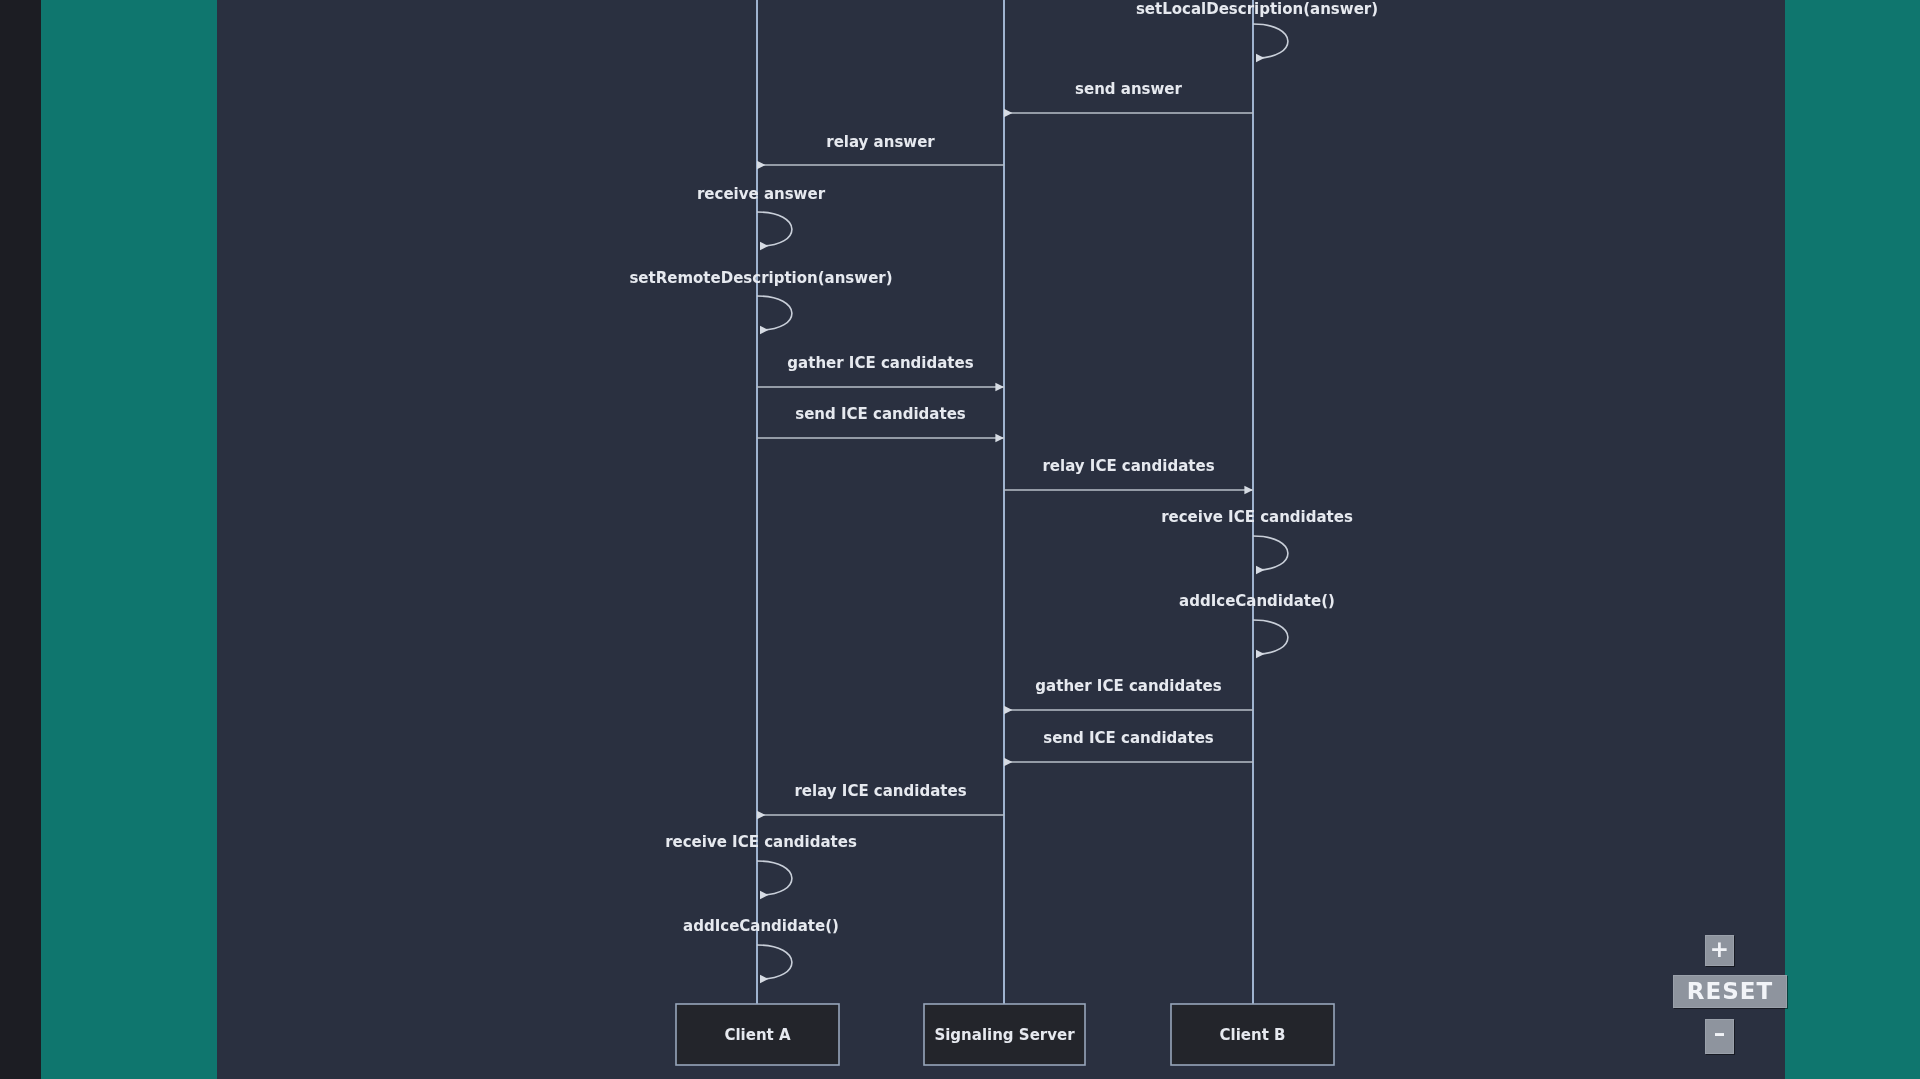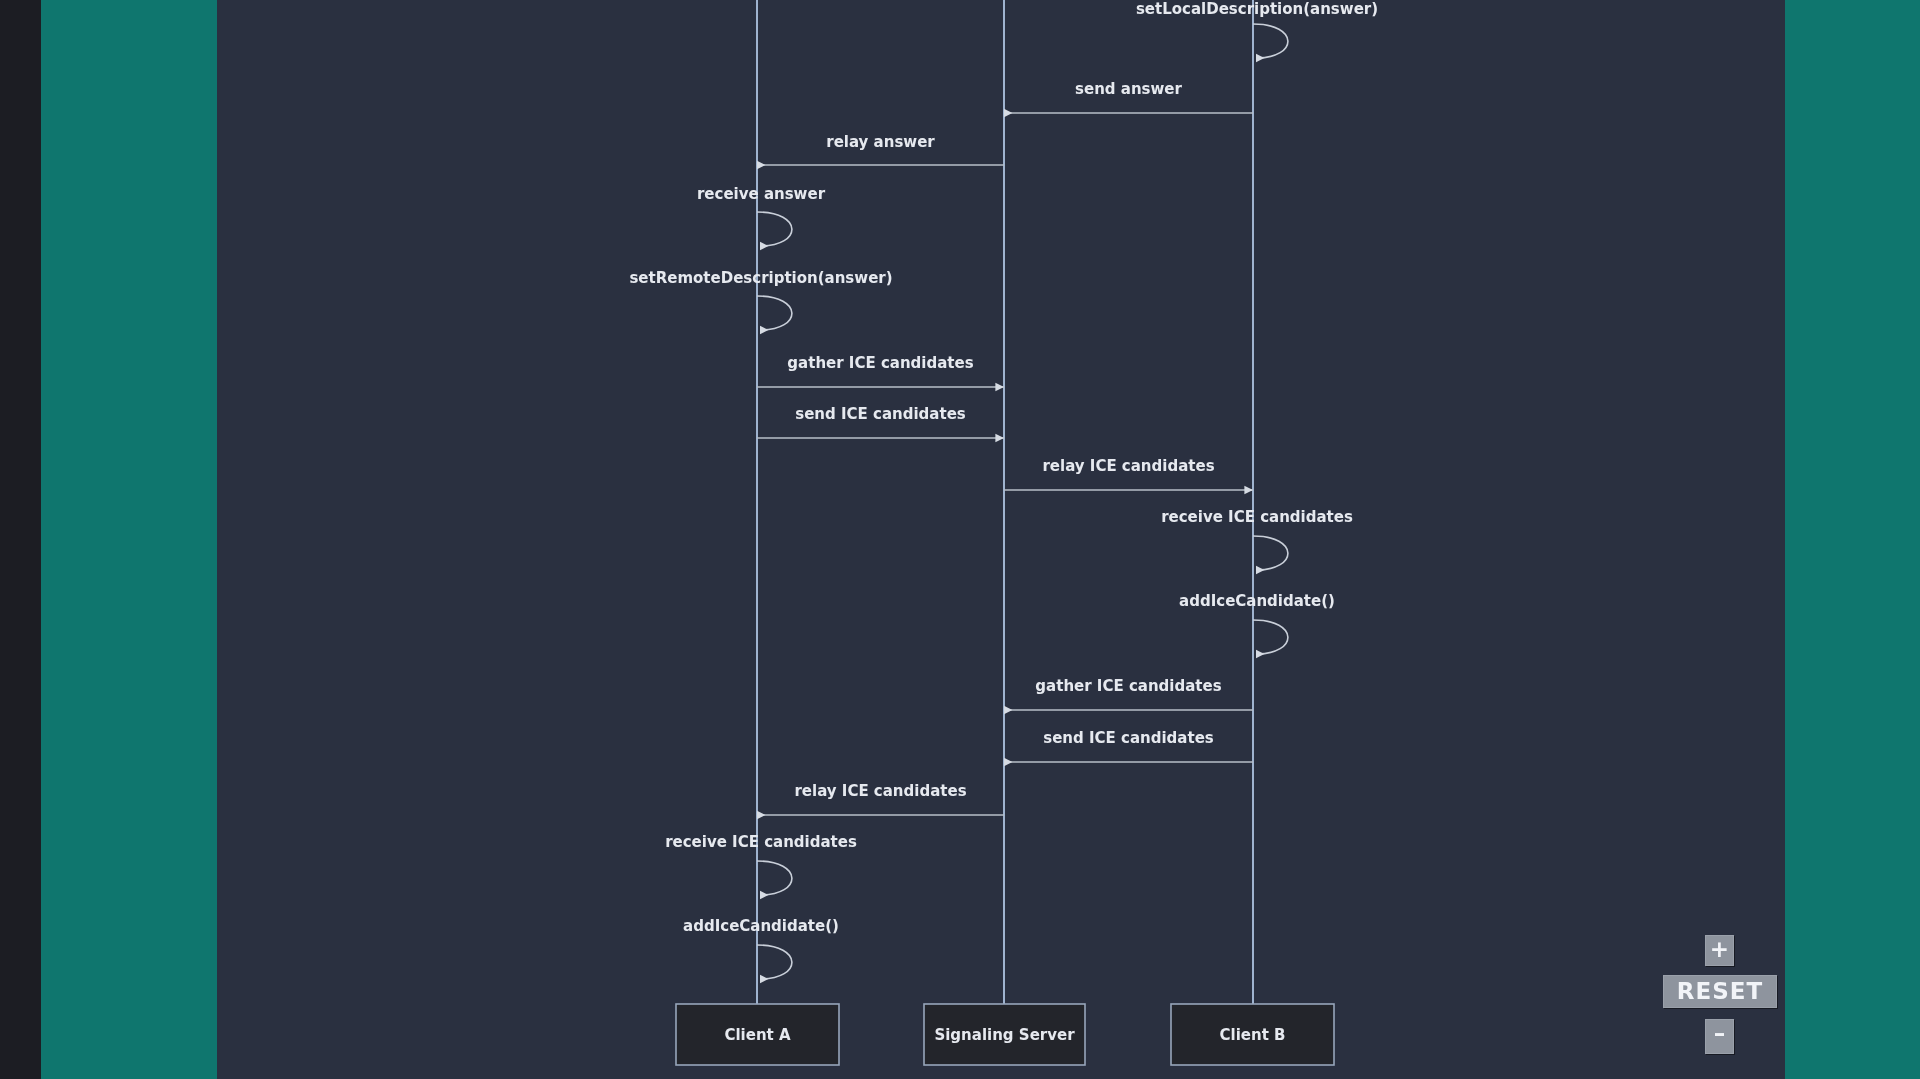--- a/index.html
+++ b/index.html
@@ -62,21 +62,21 @@
   }
   #zoom-in {
     left: 44px; top: 0px;
     width: 27px; height: 27px;
     font-size: 23px;
     font-weight: bold;
     display: flex; align-items: center; justify-content: center;
     padding-bottom: 2px;
   }
   #zoom-reset {
-    left: 2px; top: 40px;
+    left: 12px; top: 40px;
     width: 112px; height: 31px;
     font-size: 23px;
     font-weight: bold;
     letter-spacing: 1px;
     display: flex; align-items: center; justify-content: center;
   }
   #zoom-out {
     left: 44px; top: 84px;
     width: 27px; height: 27px;
     font-size: 23px;

